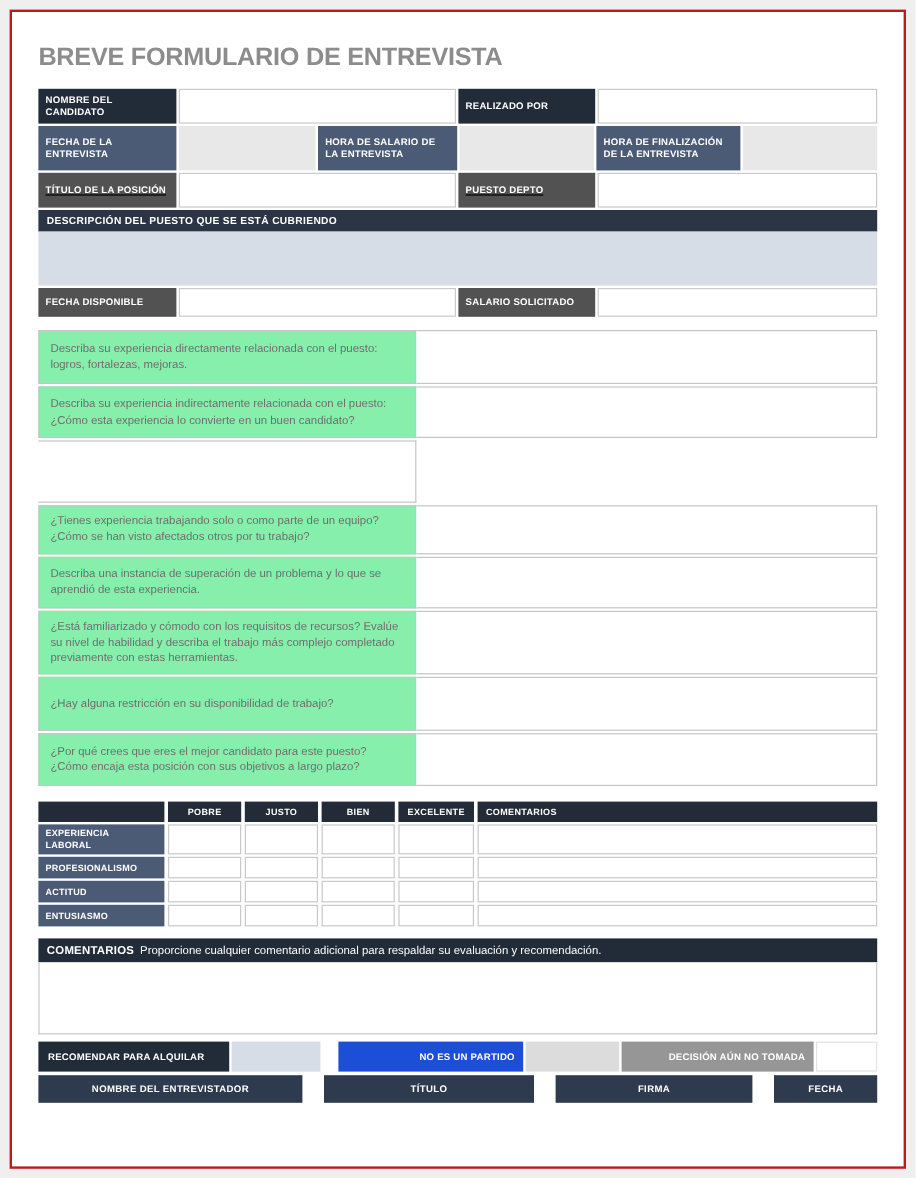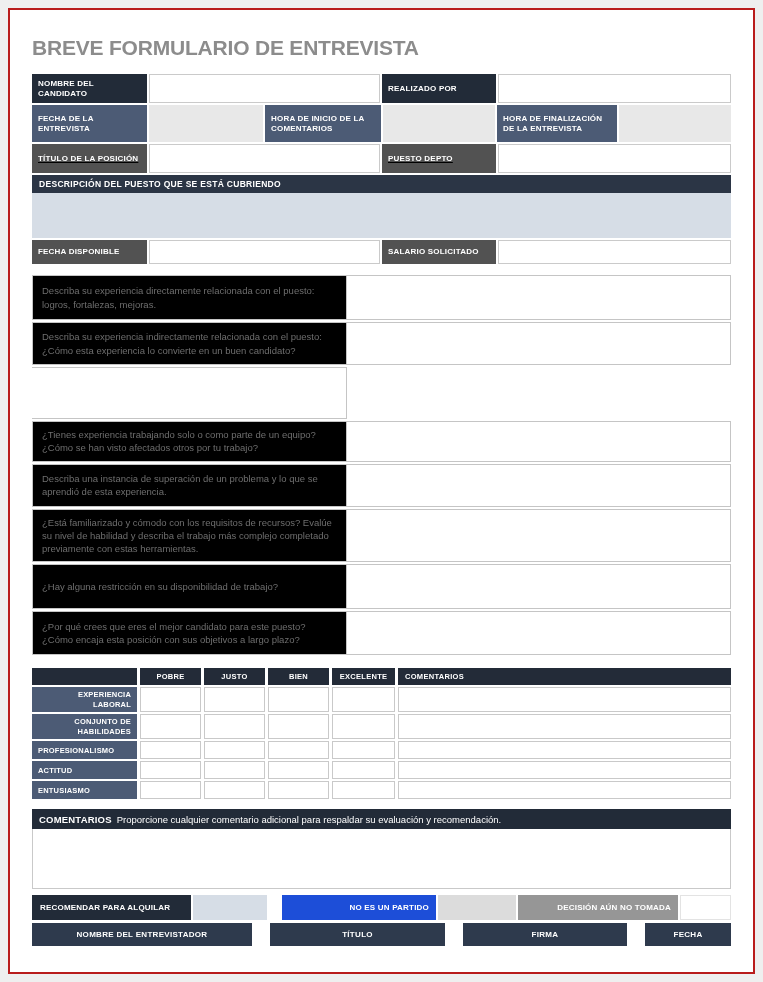--- a/index.html
+++ b/index.html
@@ -43,28 +43,28 @@
     height:18px; background:#2B3545; color:#fff;
     font-size:8.5px; font-weight:bold; letter-spacing:.3px;
     display:flex; align-items:center; padding:0 7px; margin-bottom:0;
   }
   .desc-area { height:45px; background:#D6DDE6; margin-bottom:2px; }
 
   
   .q-table { margin-top: 11px; }
   .q-row { display:grid; grid-template-columns: 315px 1fr; margin-bottom:2px; }
   .q-cell {
-    background:#000000; border:1px solid #C5C5C5;
+    background:#86efac; border:1px solid #C5C5C5;
     font-size:9.5px; color:#6E6E6E; line-height:1.4;
     padding:6px 9px; display:flex; align-items:center;
   }
   .a-cell { background:#fff; border:1px solid #C5C5C5; border-left:none; }
 
   
-  .rt { margin-top: 13px; text-align: right; }
+  .rt { margin-top: 13px; }
   .rt-grid { display:grid; grid-template-columns: 105px 61px 61px 61px 63px 1fr; column-gap:3px; margin-bottom:2px; }
   .rt-head { height:17px; }
   .rt-head > div {
     background:#232B38; color:#fff; font-size:7.5px; font-weight:bold;
     display:flex; align-items:center; justify-content:center; letter-spacing:.3px;
   }
   .rt-head > .rt-com { justify-content:flex-start; padding-left:7px; }
   .rt-label {
     background:#4C5B75; color:#fff; font-size:7.5px; font-weight:bold;
     display:flex; align-items:center; padding:1px 6px; line-height:1.3; letter-spacing:.2px;
@@ -111,21 +111,21 @@
   <div class="info-row row-a">
     <div class="lbl navy">NOMBRE DEL CANDIDATO</div>
     <div class="cell-white"></div>
     <div class="lbl navy">REALIZADO POR</div>
     <div class="cell-white"></div>
   </div>
 
   <div class="info-row row-b">
     <div class="lbl slate">FECHA DE LA ENTREVISTA</div>
     <div class="cell-gray"></div>
-    <div class="lbl slate">HORA DE INICIO DE LA COMENTARIOS</div>
+    <div class="lbl slate">HORA DE SALARIO DE LA ENTREVISTA</div>
     <div class="cell-gray"></div>
     <div class="lbl slate">HORA DE FINALIZACIÓN DE LA ENTREVISTA</div>
     <div class="cell-gray"></div>
   </div>
 
   <div class="info-row row-c">
     <div class="lbl dkgray">TÍTULO DE LA POSICIÓN</div>
     <div class="cell-white"></div>
     <div class="lbl dkgray">PUESTO DEPTO</div>
     <div class="cell-white"></div>
@@ -186,28 +186,20 @@
     </div>
 
     <div class="rt-grid rt-r1">
       <div class="rt-label">EXPERIENCIA LABORAL</div>
       <div class="rt-cell"></div>
       <div class="rt-cell"></div>
       <div class="rt-cell"></div>
       <div class="rt-cell"></div>
       <div class="rt-cell"></div>
     </div>
-    <div class="rt-grid rt-r2">
-      <div class="rt-label">CONJUNTO DE HABILIDADES</div>
-      <div class="rt-cell"></div>
-      <div class="rt-cell"></div>
-      <div class="rt-cell"></div>
-      <div class="rt-cell"></div>
-      <div class="rt-cell"></div>
-    </div>
     <div class="rt-grid rt-r3">
       <div class="rt-label">PROFESIONALISMO</div>
       <div class="rt-cell"></div>
       <div class="rt-cell"></div>
       <div class="rt-cell"></div>
       <div class="rt-cell"></div>
       <div class="rt-cell"></div>
     </div>
     <div class="rt-grid rt-r4">
       <div class="rt-label">ACTITUD</div>

